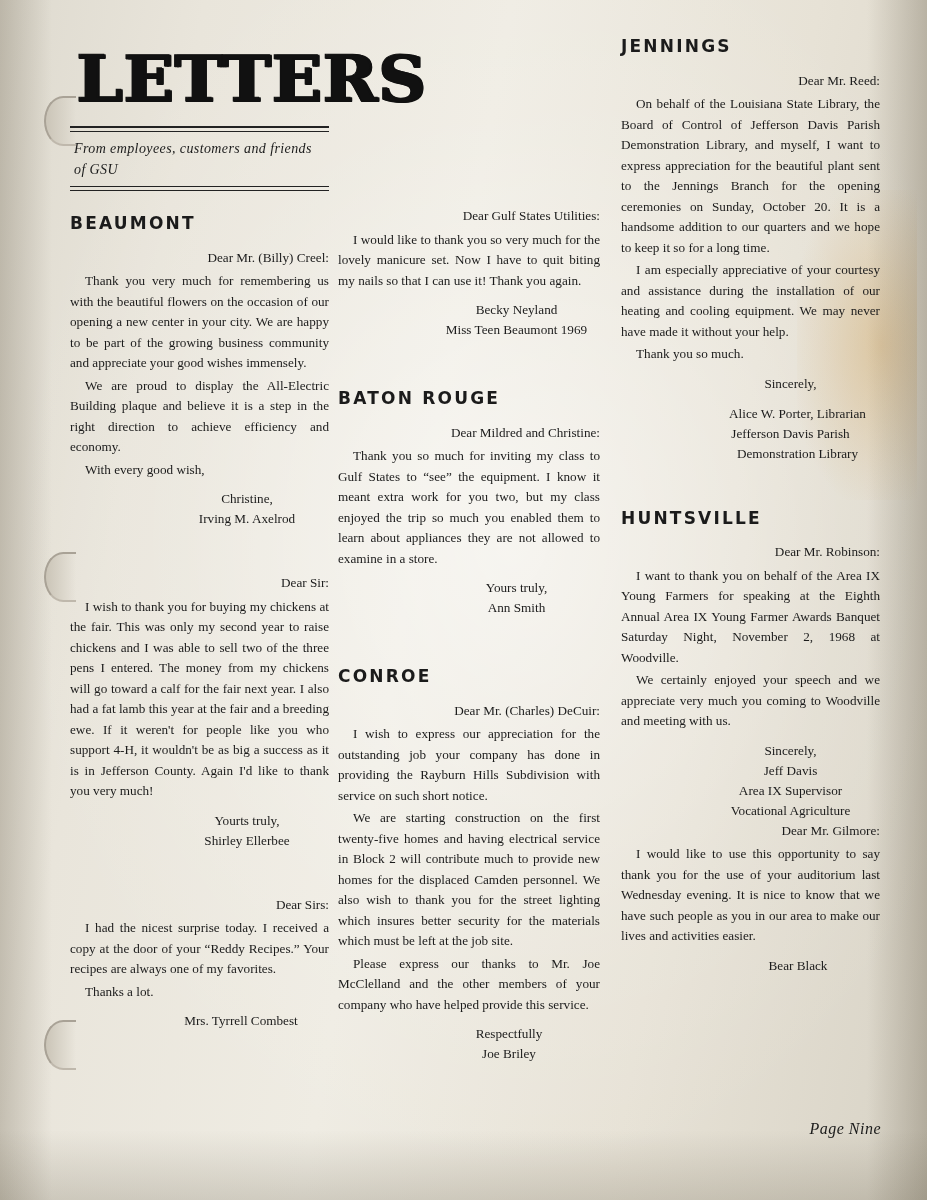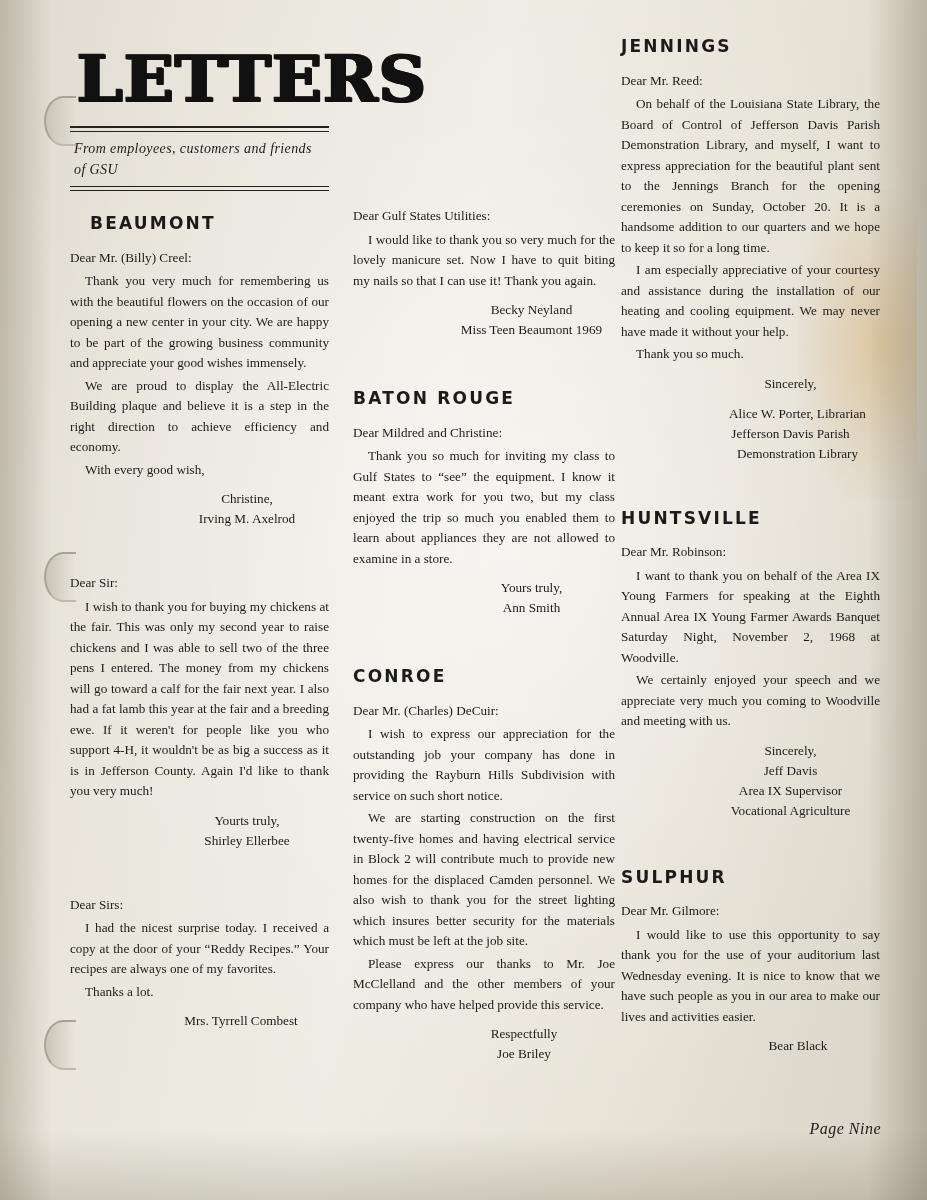--- a/index.html
+++ b/index.html
@@ -76,21 +76,21 @@
     height: 1130px;
   }
   .col {
     position: absolute;
     top: 0;
     font-size: 13.2px;
     line-height: 20.5px;
     text-align: justify;
   }
   .col-1 { left: 0; width: 259px; }
-  .col-2 { left: 283px; width: 262px; }
+  .col-2 { left: 268px; width: 262px; }
   .col-3 { left: 551px; width: 259px; }
 
   .masthead {
     font-family: "DejaVu Serif", serif;
     font-weight: bold;
     font-size: 63px;
     letter-spacing: 1px;
     line-height: 66px;
     margin: 10px 0 0 6px;
     color: #111;
@@ -115,27 +115,27 @@
   .rule-gap { height: 3px; }
 
   h2.city {
     font-family: "DejaVu Sans", sans-serif;
     font-weight: bold;
     font-size: 17px;
     letter-spacing: 2.2px;
     margin: 26px 0 14px 0;
     text-align: left;
   }
-  .col-1 h2.city:first-of-type { margin-top: 22px; margin-left: 20px; }
+  .col-1 h2.city:first-of-type { margin-top: 22px; }
 
   p {
     margin: 0 0 2px 0;
   }
   p.indent { text-indent: 15px; }
-  p.salut { text-indent: 0; margin-bottom: 3px; text-align: left; }
+  p.salut { text-indent: 0; margin-bottom: 3px; text-align: right; }
   p.space-above { }
   .sig {
     text-align: center;
     margin-left: 95px;
     margin-top: 9px;
     line-height: 20px;
   }
   .sig.narrow { margin-left: 80px; }
   .sig.wide { margin-left: 83px; }
   .sig-line { display: block; }
@@ -269,21 +269,20 @@
         <p class="indent">I want to thank you on behalf of the Area IX Young Farmers for speaking at the Eighth Annual Area IX Young Farmer Awards Banquet Saturday Night, November 2, 1968 at Woodville.</p>
         <p class="indent space-above">We certainly enjoyed your speech and we appreciate very much you coming to Woodville and meeting with us.</p>
         <div class="sig narrow">
           <span class="sig-line">Sincerely,</span>
           <span class="sig-line">Jeff Davis</span>
           <span class="sig-line">Area IX Supervisor</span>
           <span class="sig-line">Vocational Agriculture</span>
         </div>
       </div>
 
-      <h2 class="city" style="margin-top:46px">SULPHUR</h2>
       <div>
         <p class="salut">Dear Mr. Gilmore:</p>
         <p class="indent">I would like to use this opportunity to say thank you for the use of your auditorium last Wednesday evening. It is nice to know that we have such people as you in our area to make our lives and activities easier.</p>
         <div class="sig">
           <span class="sig-line">Bear Black</span>
         </div>
       </div>
     </div>
 
   </div>

